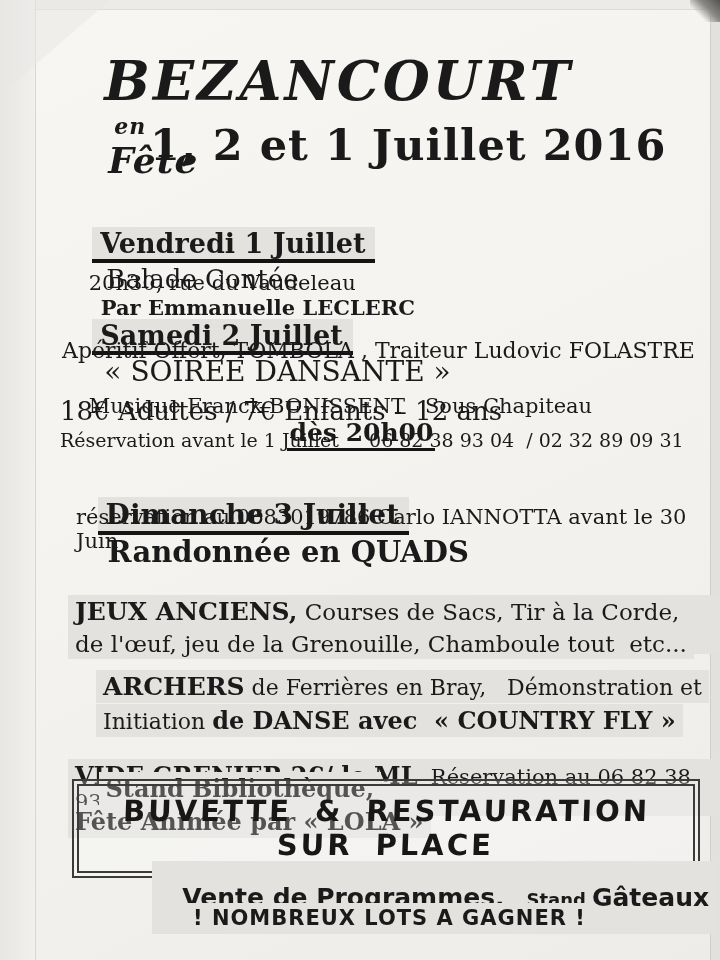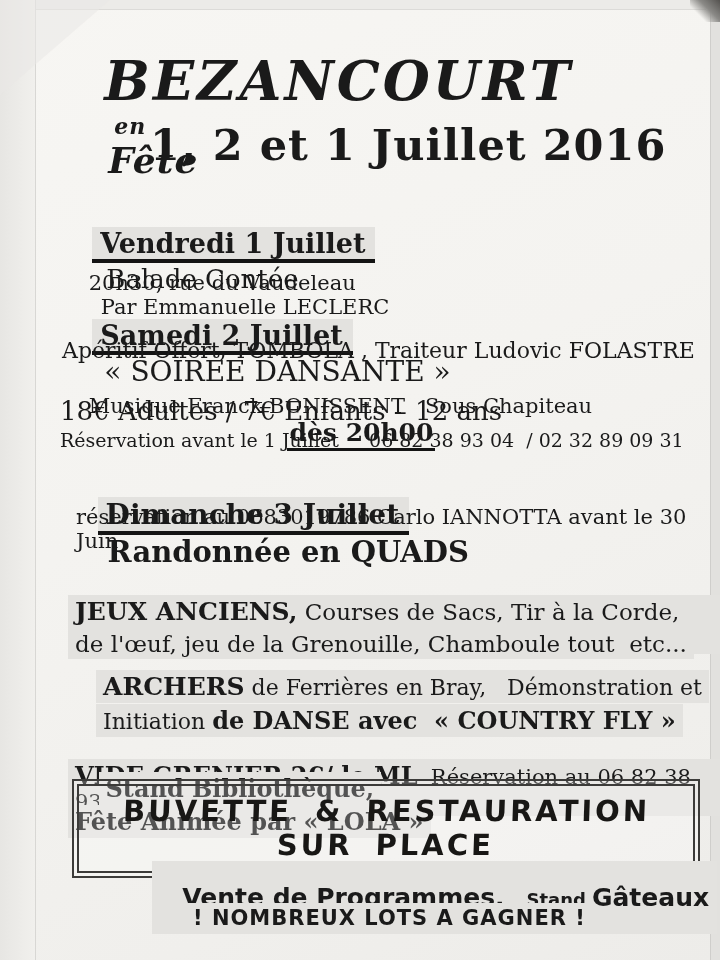--- a/index.html
+++ b/index.html
@@ -38,21 +38,21 @@
   #title .t-fete{font-size:36px;margin-left:4px;letter-spacing:1px;}
 
   #dateline{top:120px;left:150px;font-size:43px;font-weight:bold;letter-spacing:1px;}
 
   
   .day-head{background:#e3e2df;border-bottom:4px solid #141414;padding:1px 10px 0 8px;
     font-weight:bold;display:inline-block;}
   #friday{top:196px;left:58px;font-size:27px;}
   #friday .ev{font-weight:normal;margin-left:14px;font-size:26px;}
   #friday-sub{top:247px;left:62px;font-size:21px;}
-  #friday-sub .by{font-weight:normal;margin-left:12px;margin-top:24px;}
+  #friday-sub .by{font-weight:bold;margin-left:12px;margin-top:24px;}
 
   #saturday{top:288px;left:58px;font-size:27px;}
   #saturday .ev{font-weight:normal;margin-left:12px;font-size:28px;}
   #sat-line1{top:338px;left:62px;font-size:22px;}
   #sat-line2{top:370px;left:62px;font-size:21px;text-align:center;}
   #sat-line2 .time{font-weight:bold;font-size:25px;margin-left:42px;
     border-bottom:3px solid #141414;padding:0 2px 1px 2px;}
   #sat-prices{top:396px;left:60px;font-size:26px;}
   #sat-res{top:429px;left:60px;font-size:19px;}
 

